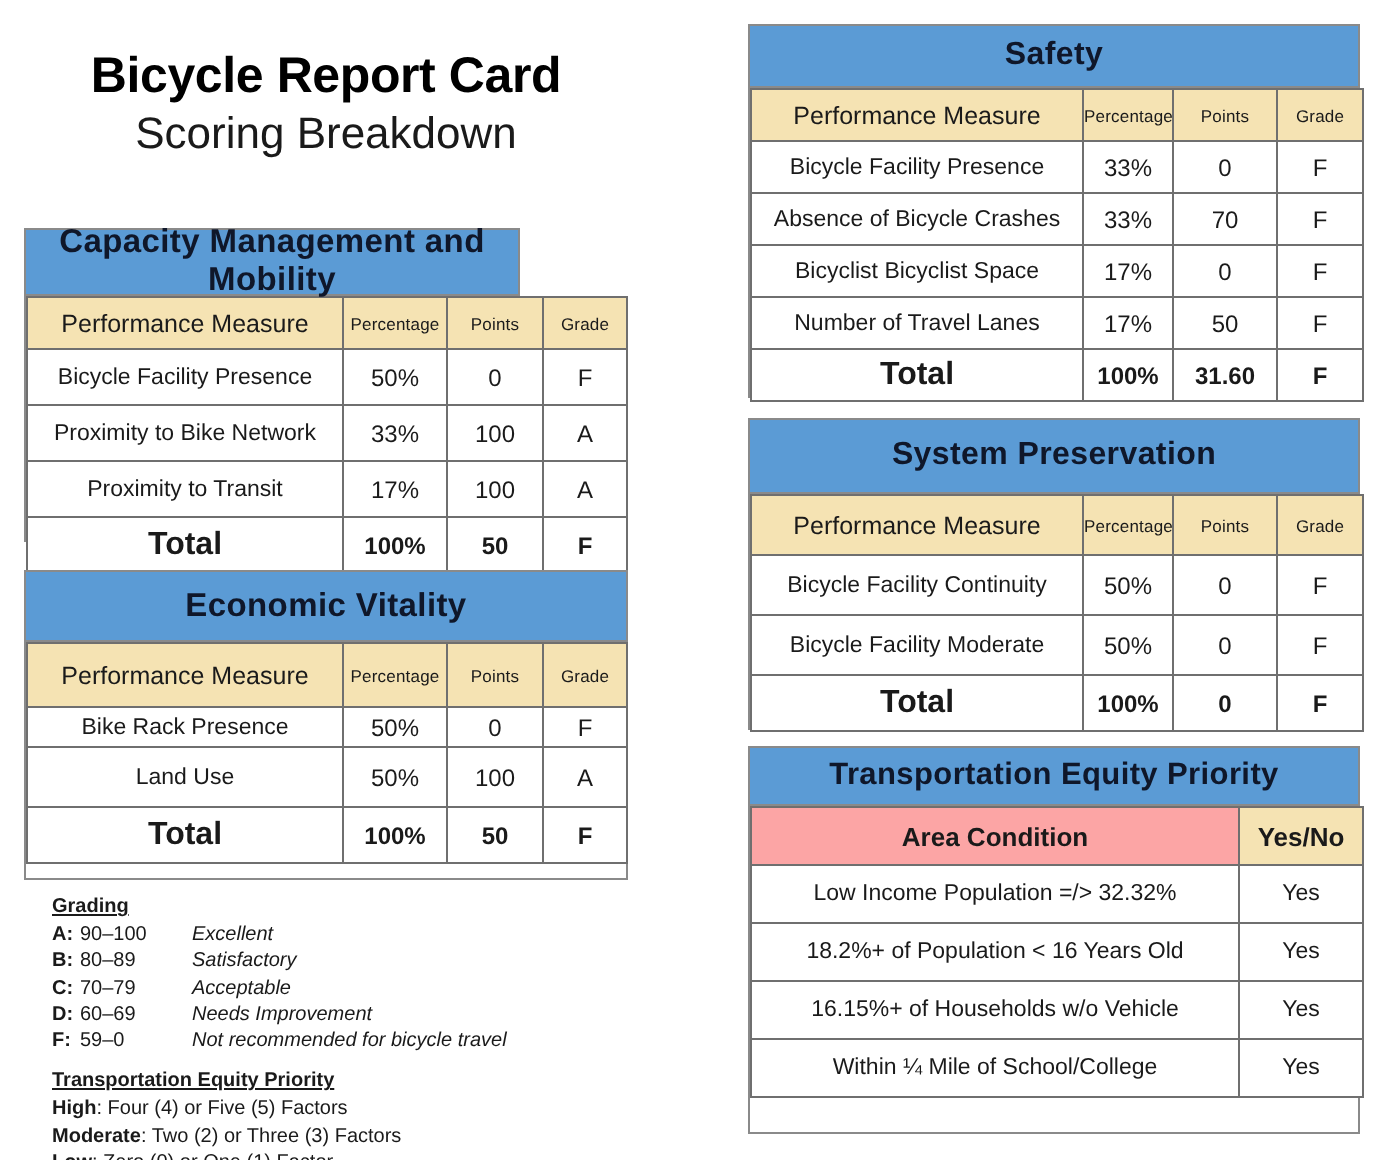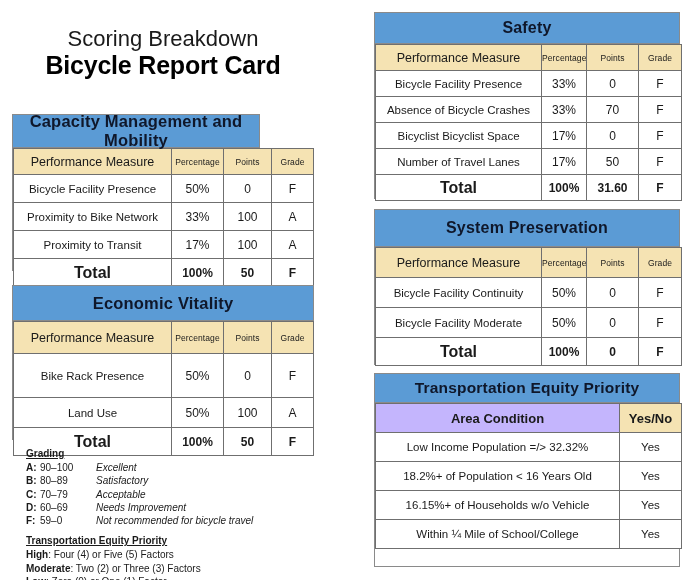--- a/index.html
+++ b/index.html
@@ -105,21 +105,21 @@
   .rightcard .card-title { font-size: 16px; }
   .rightcard tr { height: 26px; }
   .rightcard tr.head { height: 26px; }
 
   
   #equity-card .card-title { font-size: 15.5px; }
   #equity-card table.grid tr { height: 29px; }
   #equity-card td.area-head {
     font-size: 13px;
     font-weight: bold;
-    background: #c4b5fd;
+    background: #fca5a5;
   }
   #equity-card td.yesno-head {
     font-size: 13px;
     font-weight: bold;
     background: #F5E3B3;
   }
   #equity-card td.cond {
     font-size: 11.5px;
   }
   #equity-card td.yn {
@@ -161,22 +161,22 @@
   #legend-equity {
     margin-top: 7px;
   }
   .teq-row { white-space: nowrap; }
   .teq-key { font-weight: bold; }
 </style>
 </head>
 <body>
 
 <div id="title-block">
+  <div id="title-main">Bicycle Report Card</div>
   <div id="title-sub">Scoring Breakdown</div>
-  <div id="title-main">Bicycle Report Card</div>
 </div>
 
 <div class="card leftcard" id="capacity-card" style="left:12px; top:114px; width:248px; height:157px;">
   <div class="card-title" style="height:32px;">Capacity Management and Mobility</div>
   <table class="grid">
     <colgroup>
         <col style="width:158px">
         <col style="width:52px">
         <col style="width:48px">
         <col style="width:42px">
@@ -225,21 +225,21 @@
         <col style="width:48px">
         <col style="width:42px">
       </colgroup>
     <tbody>
       <tr class="head" style="height:32px">
         <td class="pm-head">Performance Measure</td>
         <td class="small-head">Percentage</td>
         <td class="small-head">Points</td>
         <td class="small-head">Grade</td>
       </tr>
-      <tr style="height:44px">
+      <tr style="height:20px">
         <td class="measure">Bike Rack Presence</td>
         <td class="num">50%</td>
         <td class="num">0</td>
         <td class="num">F</td>
       </tr>
       <tr style="height:30px">
         <td class="measure">Land Use</td>
         <td class="num">50%</td>
         <td class="num">100</td>
         <td class="num">A</td>

